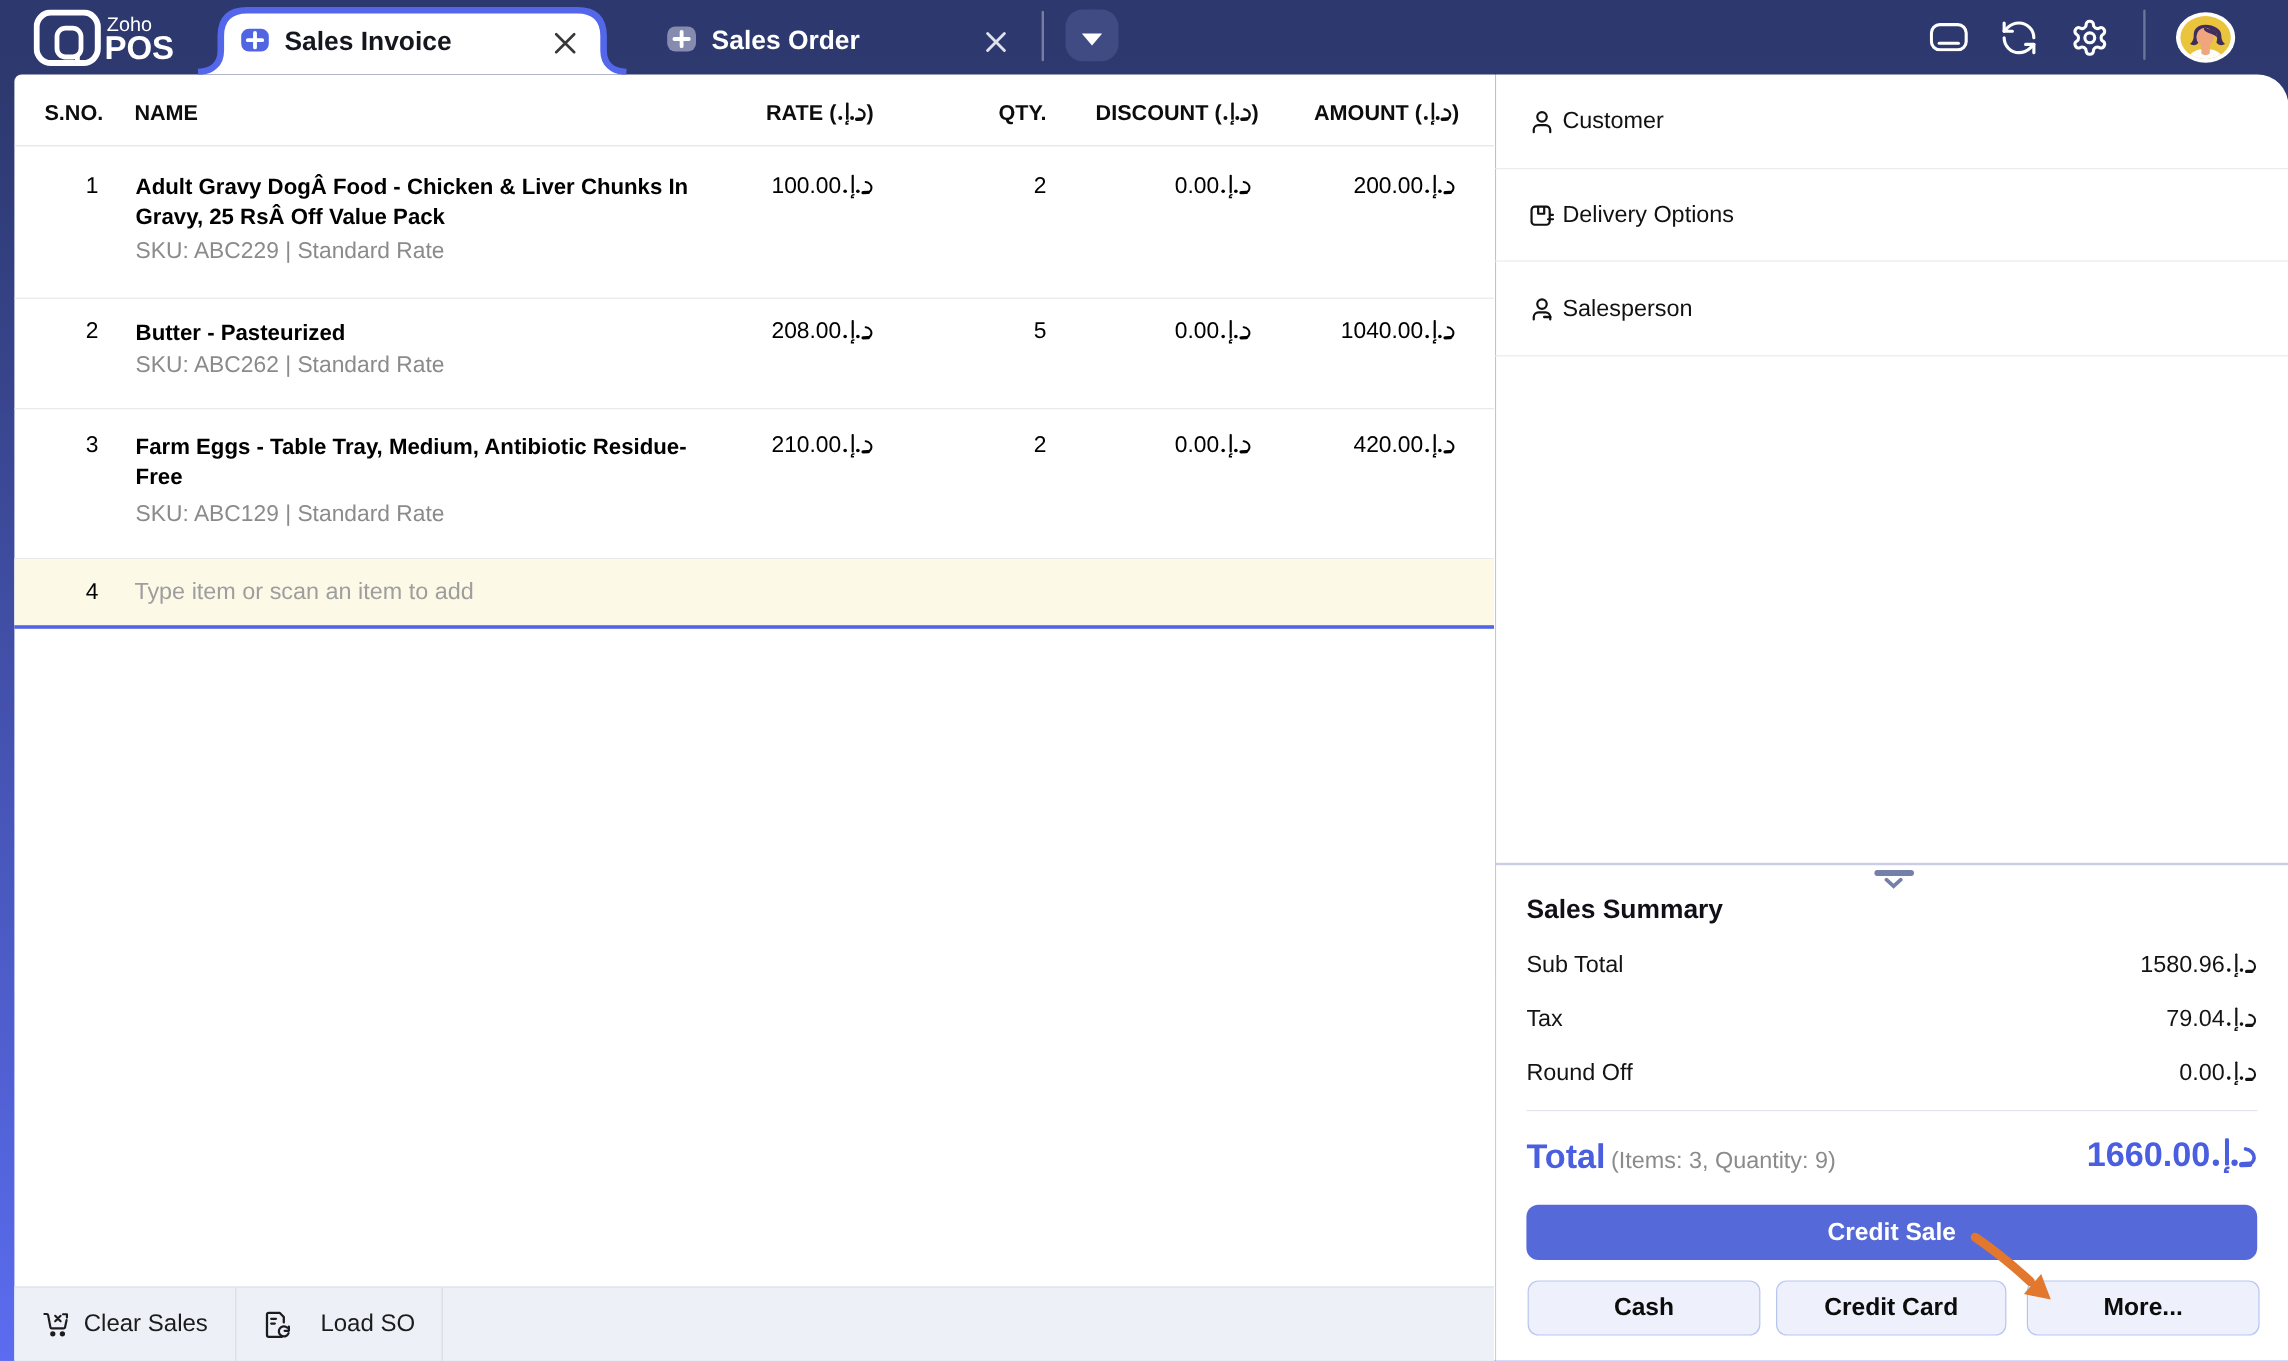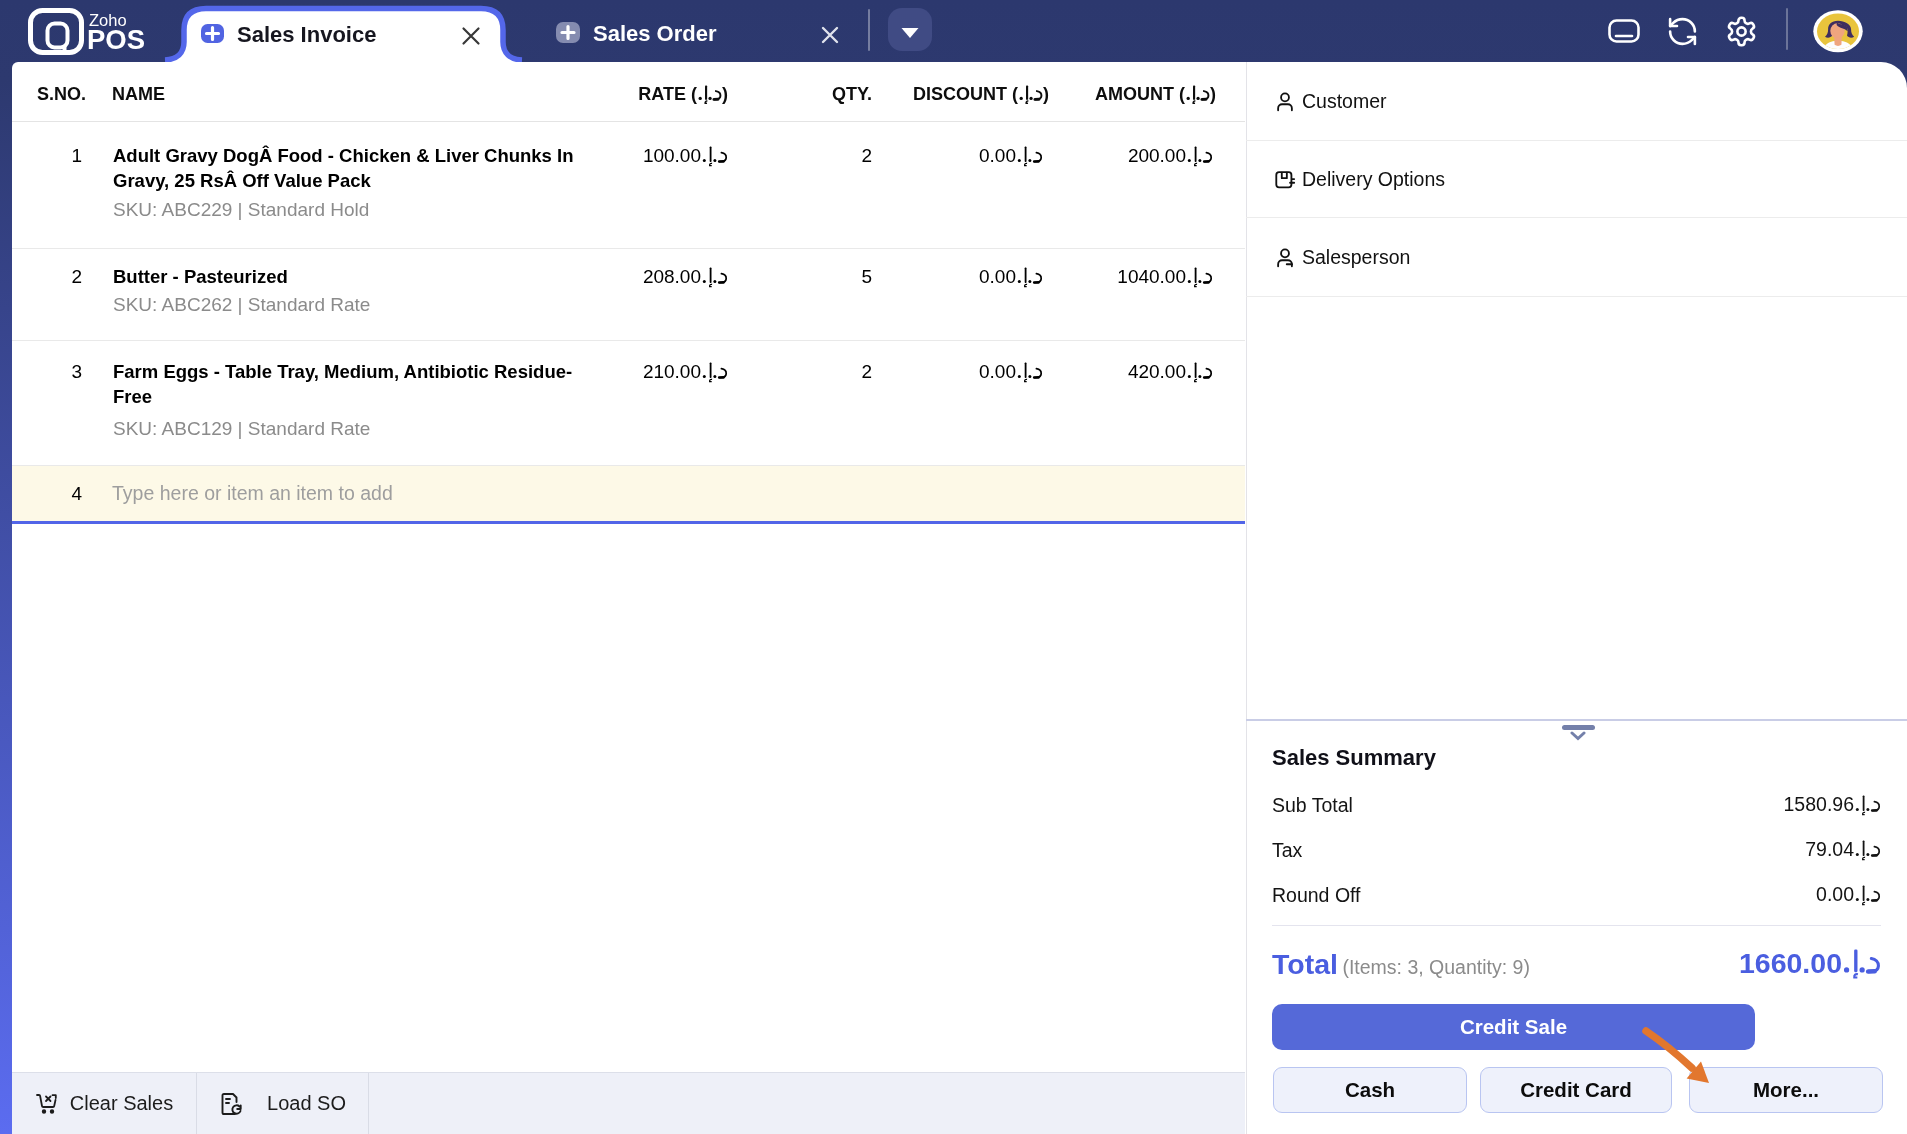--- a/index.html
+++ b/index.html
@@ -41,21 +41,21 @@
 #sumline { position:absolute; left:1246px; top:719px; width:661px; height:2px; background:#c9cde6; }
 #handle { position:absolute; left:1562px; top:725px; width:33px; height:4.5px; border-radius:3px; background:#7480aa; }
 #handlechev { position:absolute; left:1570px; top:731px; }
 #sumtitle { position:absolute; left:1272px; top:745px; font-size:22px; font-weight:bold; color:#101018; }
 .srow { position:absolute; left:1272px; width:609px; display:flex; justify-content:space-between; font-size:19.5px; color:#141414;align-items:center; }
 #totline { position:absolute; left:1272px; top:925px; width:609px; height:1px; background:#e4e4ee; }
 #totrow { position:absolute; left:1272px; top:948px; width:609px; }
 #totlbl { font-size:28.5px; font-weight:bold; color:#4a5ee0; }
 #totsub { font-size:19.5px; color:#8b8b8b; }
 #totval { position:absolute; right:0; top:-1px; font-size:28.5px; font-weight:bold; color:#4a5ee0; }
-#creditsale { position:absolute; left:1272px; top:1004px; width:483px; height:46px; border-radius:10px; background:#5569d8; color:#fff; font-weight:bold; font-size:20.5px; display:flex; align-items:center; justify-content:center; }
+#creditsale { position:absolute; left:1272px; top:1004px; width:609px; height:46px; border-radius:10px; background:#5569d8; color:#fff; font-weight:bold; font-size:20.5px; display:flex; align-items:center; justify-content:center; }
 .paybtn { position:absolute; top:1067px; height:46px; border-radius:9px; background:#eef1fb; border:1.5px solid #b9c5f1; color:#0c0c0c; font-weight:bold; font-size:20.5px; display:flex; align-items:center; justify-content:center; }
 
 .dh { display:inline-block; vertical-align:-6px; margin-left:1px; }
 </style>
 </head>
 <body>
 <svg width="0" height="0" style="position:absolute">
 <defs>
 <g id="dh">
   <circle cx="2.3" cy="14.4" r="1.5" fill="currentColor"></circle>
@@ -161,21 +161,21 @@
 <div class="hdr" style="left:850px; width:199px; text-align:right;">DISCOUNT (<svg class="dh" width="24" height="20.5" viewBox="0 0 26 22" style="color:#0d0d0d;vertical-align:-5px;">
       <use href="#dhb"></use>
     </svg>)</div>
 <div class="hdr" style="left:1017px; width:199px; text-align:right;">AMOUNT (<svg class="dh" width="24" height="20.5" viewBox="0 0 26 22" style="color:#0d0d0d;vertical-align:-5px;">
       <use href="#dhb"></use>
     </svg>)</div>
 <div id="hdrline"></div>
 
 <div class="cell num" style="left:36px; top:143px; width:46px;">1</div>
 <div class="cell name" style="left:113px; top:143px;">Adult Gravy DogÂ Food - Chicken &amp; Liver Chunks In<br>Gravy, 25 RsÂ Off Value Pack</div>
-<div class="cell sku" style="left:113px; top:200px;">SKU: ABC229 | Standard Hold</div>
+<div class="cell sku" style="left:113px; top:200px;">SKU: ABC229 | Standard Rate</div>
 <div class="cell num" style="left:529px; top:143px; width:199px;">100.00<svg class="dh" width="26" height="22" viewBox="0 0 26 22">
       <use href="#dh"></use>
     </svg></div>
 <div class="cell num" style="left:673px; top:143px; width:199px;">2</div>
 <div class="cell num" style="left:850px; top:143px; width:193px;">0.00<svg class="dh" width="26" height="22" viewBox="0 0 26 22">
       <use href="#dh"></use>
     </svg></div>
 <div class="cell num" style="left:1017px; top:143px; width:196px;">200.00<svg class="dh" width="26" height="22" viewBox="0 0 26 22">
       <use href="#dh"></use>
     </svg></div>
@@ -206,21 +206,21 @@
 <div class="cell num" style="left:850px; top:359px; width:193px;">0.00<svg class="dh" width="26" height="22" viewBox="0 0 26 22">
       <use href="#dh"></use>
     </svg></div>
 <div class="cell num" style="left:1017px; top:359px; width:196px;">420.00<svg class="dh" width="26" height="22" viewBox="0 0 26 22">
       <use href="#dh"></use>
     </svg></div>
 <div class="rowline" style="top:465px;"></div>
 
 <div id="row4">
   <div class="n4">4</div>
-  <div class="ph">Type here or item an item to add</div>
+  <div class="ph">Type item or scan an item to add</div>
 </div>
 <div id="row4line"></div>
 
 <div id="botbar">
   <div class="bcell" style="width:185px;">
     <svg width="24" height="24" viewBox="0 0 24 24" fill="none" stroke="#1c1c1c" stroke-width="1.8" stroke-linecap="round" stroke-linejoin="round">
       <path d="M2,3 L4,3 C4.6,3 5,3.3 5.1,3.9 L7,14 C7.1,14.6 7.6,15 8.2,15 L18,15 C18.6,15 19.1,14.6 19.2,14 L20.5,8"></path>
       <circle cx="9" cy="19.5" r="1.3" fill="#1c1c1c"></circle>
       <circle cx="17" cy="19.5" r="1.3" fill="#1c1c1c"></circle>
       <path d="M11,4.5 L15.5,9 M15.5,4.5 L11,9"></path>

